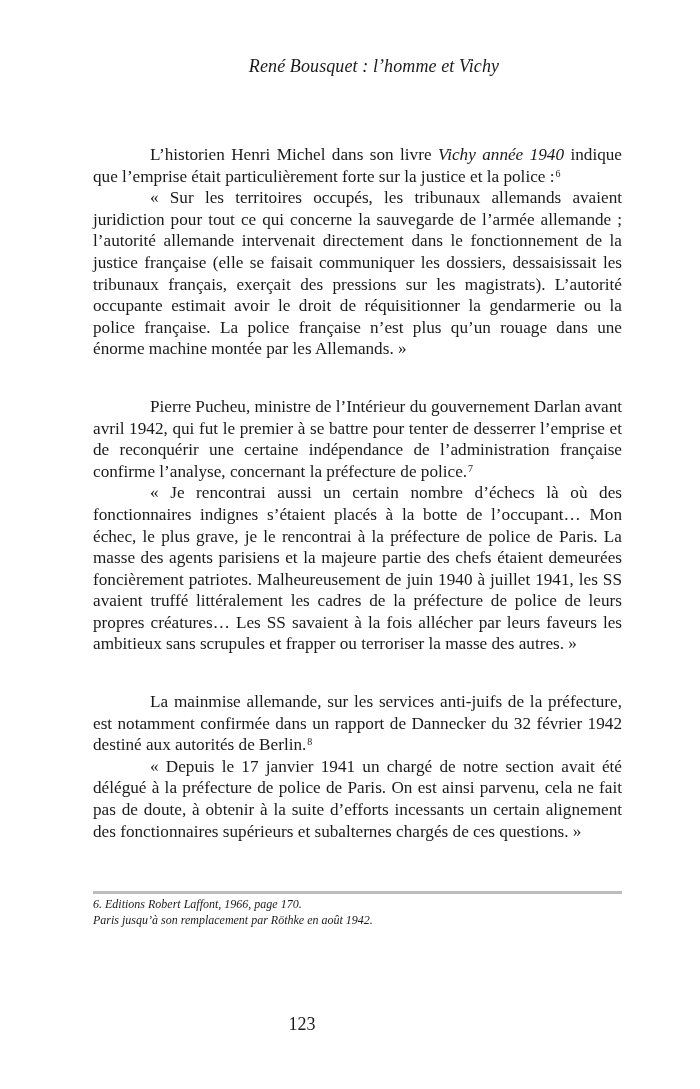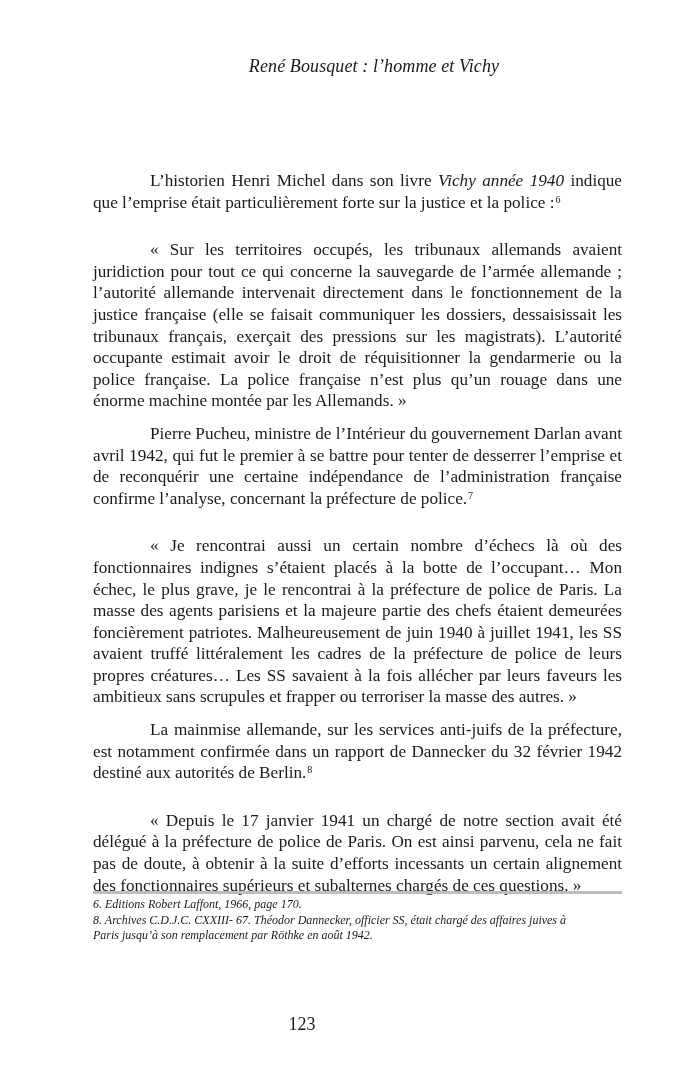--- a/index.html
+++ b/index.html
@@ -40,24 +40,23 @@
       font-size: 17.2px;
       line-height: 21.6px;
     }
     .body-text p {
       margin: 0;
       text-align: justify;
       text-align-last: left;
     }
     .body-text p.indent {
       text-indent: 57px;
-      margin-top: 26px;
     }
     .body-text p.gap {
-      margin-top: 11px;
+      margin-top: 36px;
     }
     sup.fnref {
       font-size: 10px;
       vertical-align: top;
       position: relative;
       top: -3px;
       margin-left: 1px;
     }
     .fn-rule {
       position: absolute;
@@ -106,19 +105,18 @@
 
     <p class="indent gap"><span>La mainmise allemande, sur les services anti-juifs de la préfecture, est notamment confirmée dans un rapport de Dannecker du 32 février 1942 destiné aux autorités de Berlin.</span><sup class="fnref">8</sup></p>
 
     <p class="indent">« Depuis le 17 janvier 1941 un chargé de notre section avait été délégué à la préfecture de police de Paris. On est ainsi parvenu, cela ne fait pas de doute, à obtenir à la suite d’efforts incessants un certain alignement des fonctionnaires supérieurs et subalternes chargés de ces questions. »</p>
   </div>
 
   <div class="fn-rule"></div>
 
   <div class="footnotes">
     <p class="fn"><span>6.</span> <span>Editions Robert Laffont, 1966, page 170.</span></p>
-    <p class="fn"><span>8.</span> <span>Archives C.D.J.C. CXXIII- 67. Théodor Dannecker, officier SS, était chargé des affaires juives à</span></p>
     <p class="fn">Paris jusqu’à son remplacement par Röthke en août 1942.</p>
   </div>
 
   <div class="page-number">123</div>
 
 </div>
 
 </body></html>

